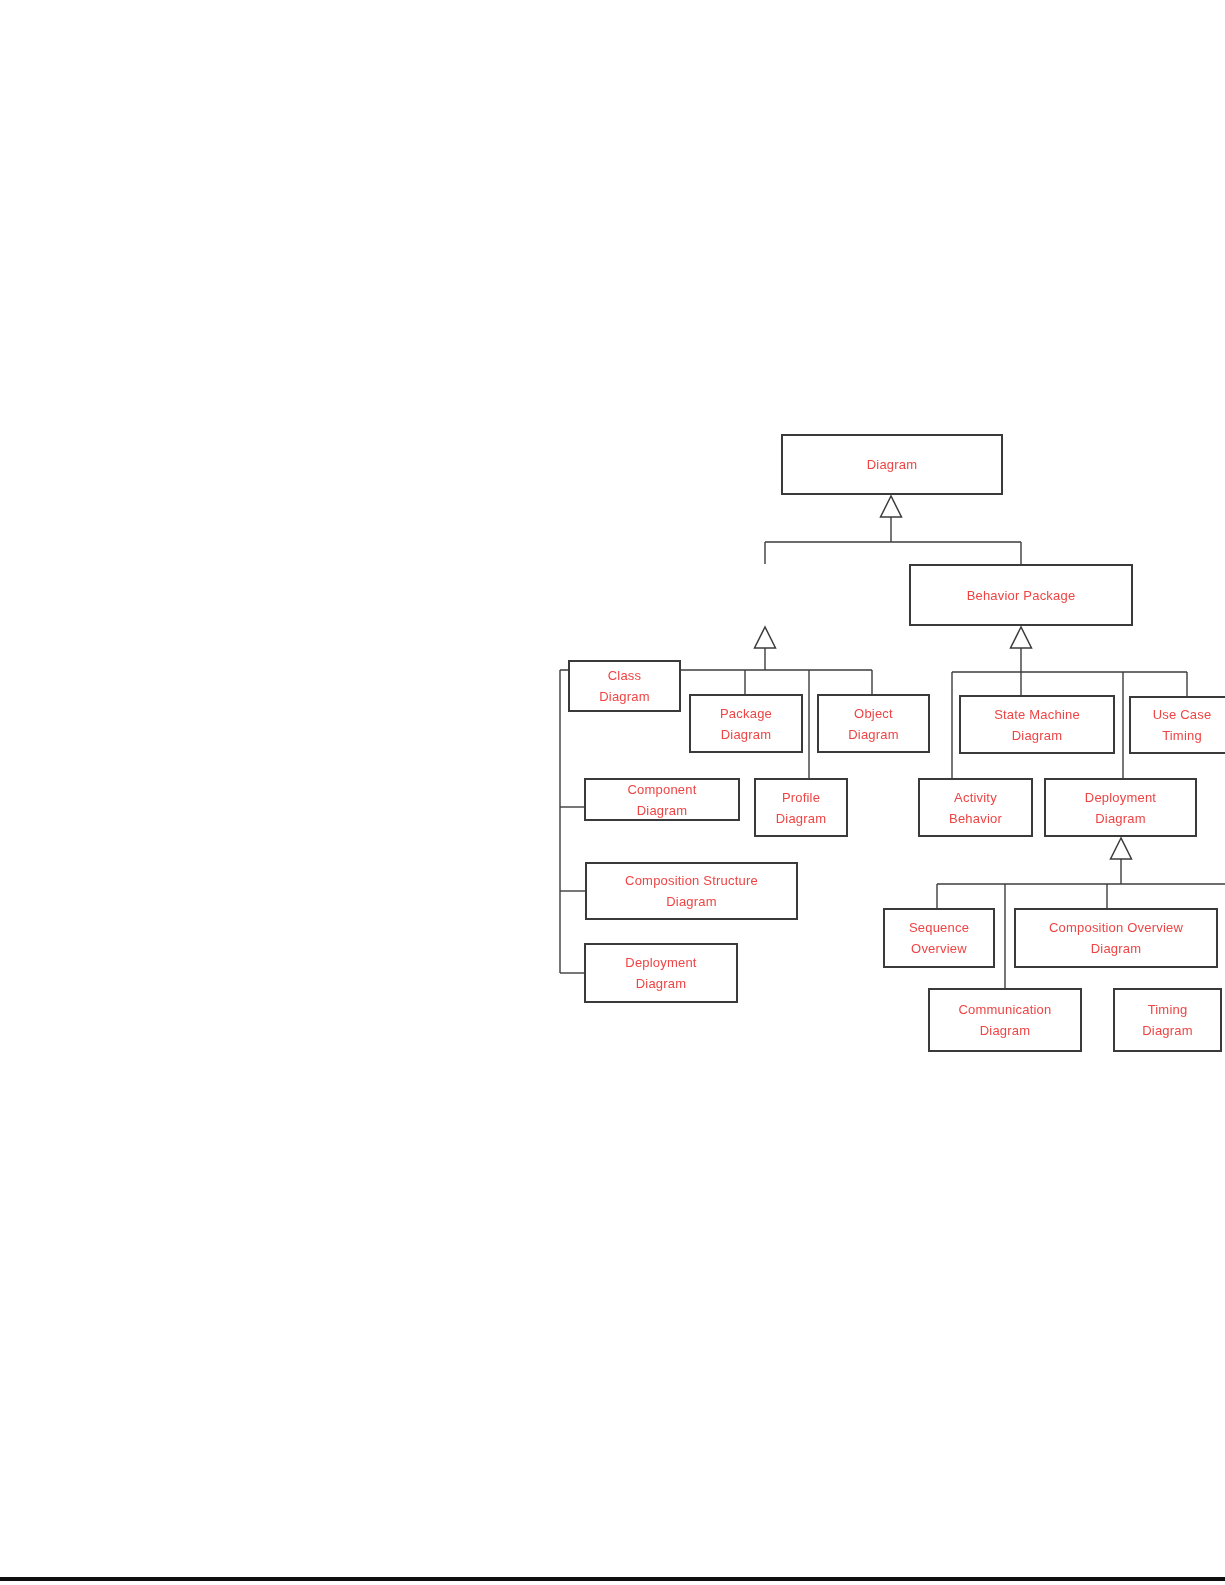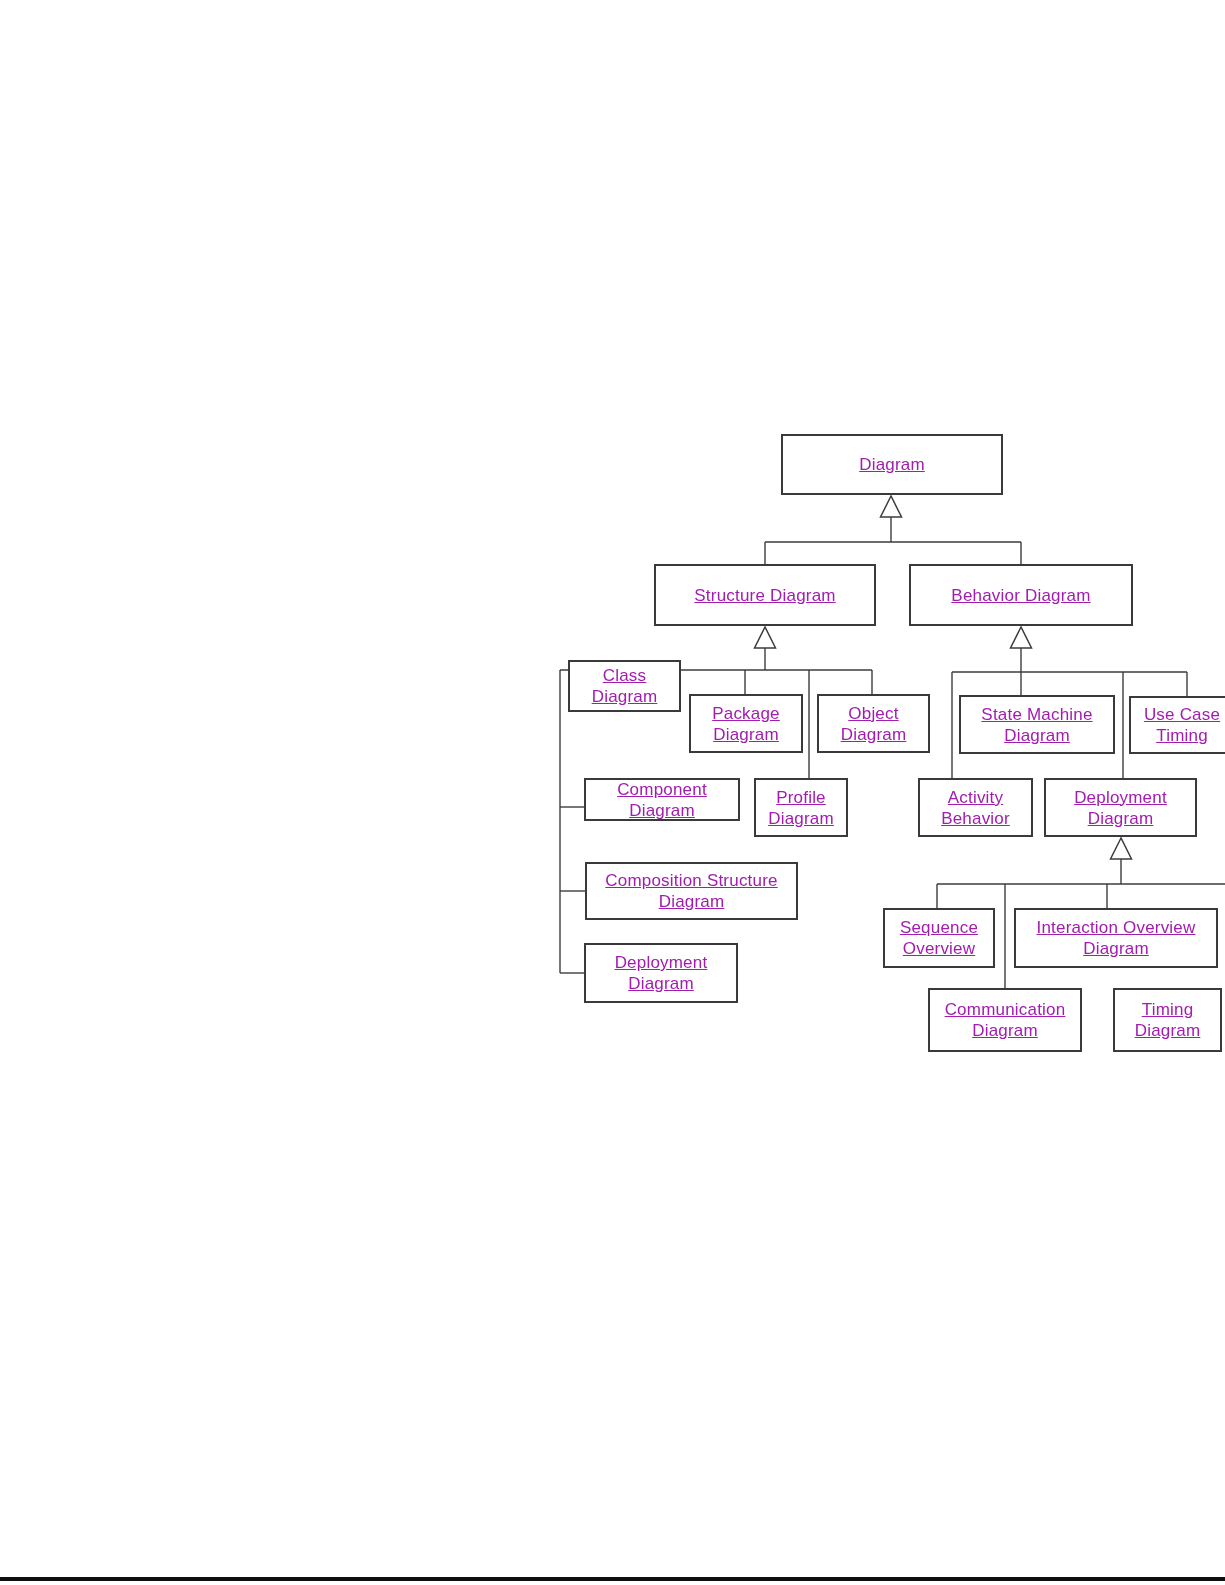--- a/index.html
+++ b/index.html
@@ -33,25 +33,24 @@
     background: #ffffff;
     border: 2px solid #3a3a3a;
     display: flex;
     align-items: center;
     justify-content: center;
     text-align: center;
     z-index: 2;
   }
   .node-label {
     white-space: pre-line;
-    font-size: 17px;
+    font-size: 13px;
     line-height: 21px;
-    color: #a21caf;
+    color: #ef4444;
     letter-spacing: 0.2px;
-    text-decoration: underline;
   }
   .page-bottom-border {
     position: absolute;
     left: 0;
     top: 1577px;
     width: 1225px;
     height: 4px;
     background: #0f0f0f;
     z-index: 3;
   }
@@ -100,25 +99,22 @@
     <path d="M937 884 L1225 884"></path>
     <path d="M937 884 L937 908"></path>
     <path d="M1005 884 L1005 988"></path>
     <path d="M1107 884 L1107 908"></path>
   </svg>
 
   <div class="node" style="left:781px;top:434px;width:222px;height:61px">
     <span class="node-label">Diagram</span>
   </div>
 
-  <div class="node" style="left:654px;top:564px;width:222px;height:62px">
-    <span class="node-label">Structure Diagram</span>
-  </div>
   <div class="node" style="left:909px;top:564px;width:224px;height:62px">
-    <span class="node-label">Behavior Diagram</span>
+    <span class="node-label">Behavior Package</span>
   </div>
 
   <div class="node" style="left:568px;top:660px;width:113px;height:52px">
     <span class="node-label">Class
 Diagram</span>
   </div>
   <div class="node" style="left:689px;top:694px;width:114px;height:59px">
     <span class="node-label">Package
 Diagram</span>
   </div>
@@ -161,21 +157,21 @@
   <div class="node" style="left:584px;top:943px;width:154px;height:60px">
     <span class="node-label">Deployment
 Diagram</span>
   </div>
 
   <div class="node" style="left:883px;top:908px;width:112px;height:60px">
     <span class="node-label">Sequence
 Overview</span>
   </div>
   <div class="node" style="left:1014px;top:908px;width:204px;height:60px">
-    <span class="node-label">Interaction Overview
+    <span class="node-label">Composition Overview
 Diagram</span>
   </div>
 
   <div class="node" style="left:928px;top:988px;width:154px;height:64px">
     <span class="node-label">Communication
 Diagram</span>
   </div>
   <div class="node" style="left:1113px;top:988px;width:109px;height:64px">
     <span class="node-label">Timing
 Diagram</span>

